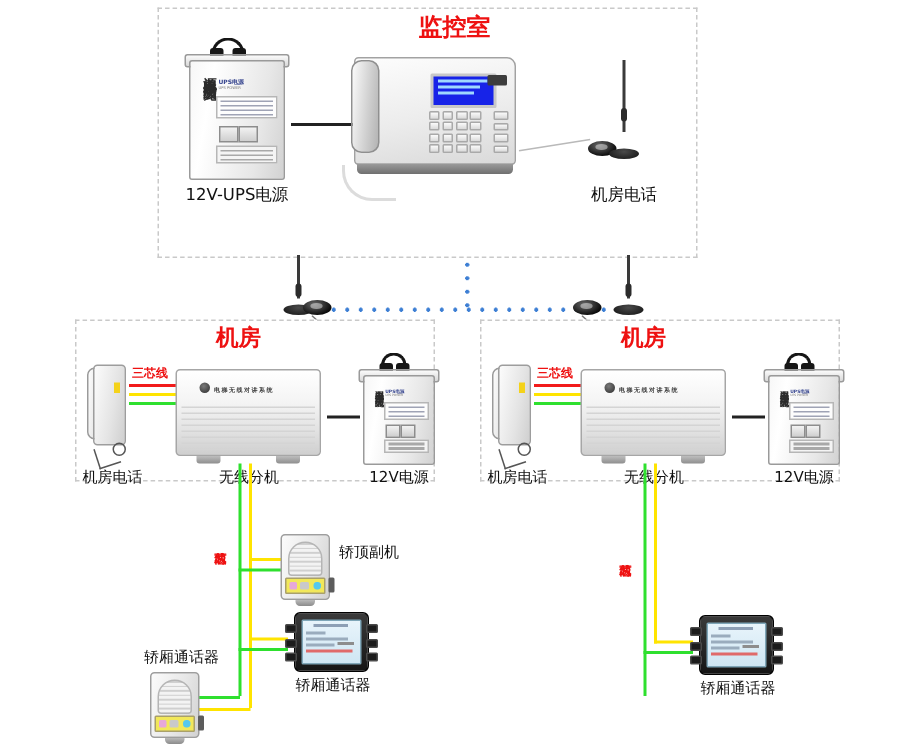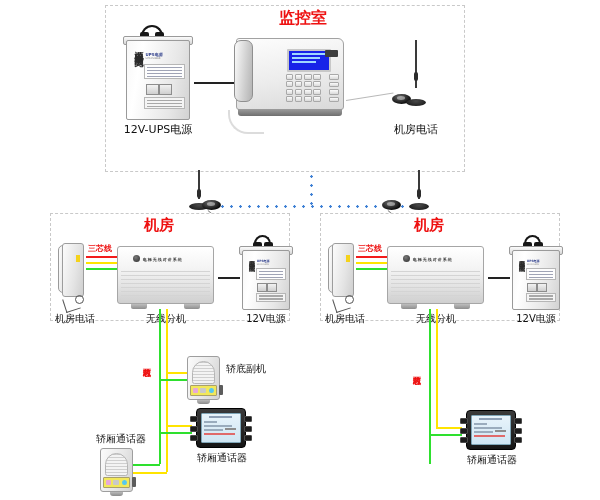--- a/index.html
+++ b/index.html
@@ -412,21 +412,21 @@
       <div class="grille"></div>
       <div class="panel2">
         <div class="btn p"></div>
         <div class="btn g"></div>
         <div class="btn c"></div>
       </div>
     </div>
     <div class="tab"></div>
     <div class="base"></div>
   </div>
-  <div class="caption" style="left:226px;top:363px;width:70px;text-align:left;">轿底副机</div>
+  <div class="caption" style="left:226px;top:363px;width:70px;text-align:left;">轿顶副机</div>
 
   <div class="hline wire-yellow" style="left:166px;top:425px;width:26px;"></div>
   <div class="hline wire-green" style="left:159px;top:432px;width:33px;"></div>
 
   <div class="intercom" style="left:190px;top:408px;width:62px;height:40px;">
     <div class="frame">
       <div class="face">
         <div class="tt"></div>
         <i class="r1"></i>
           <i class="r2"></i>

